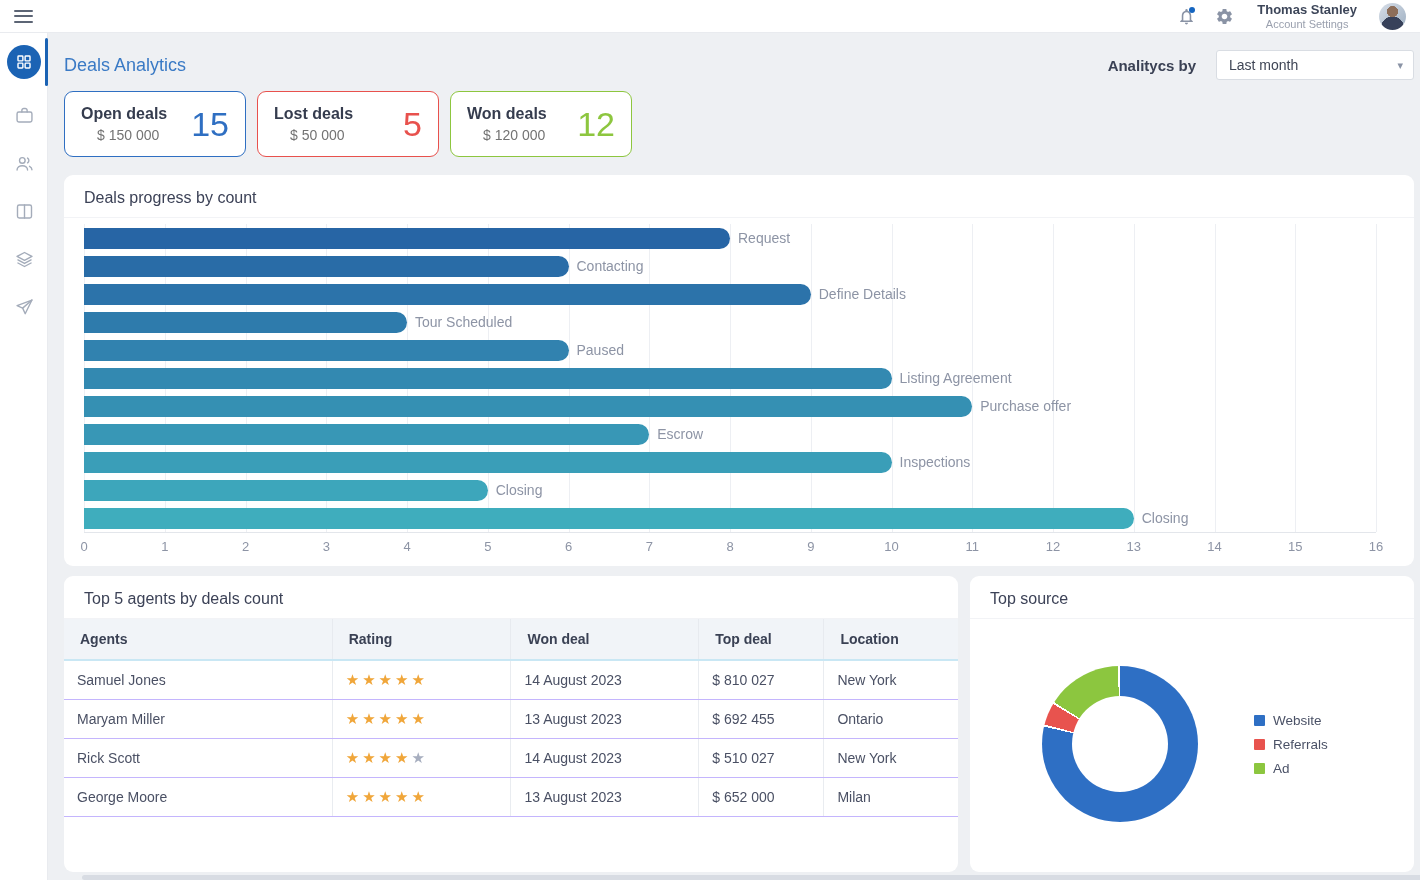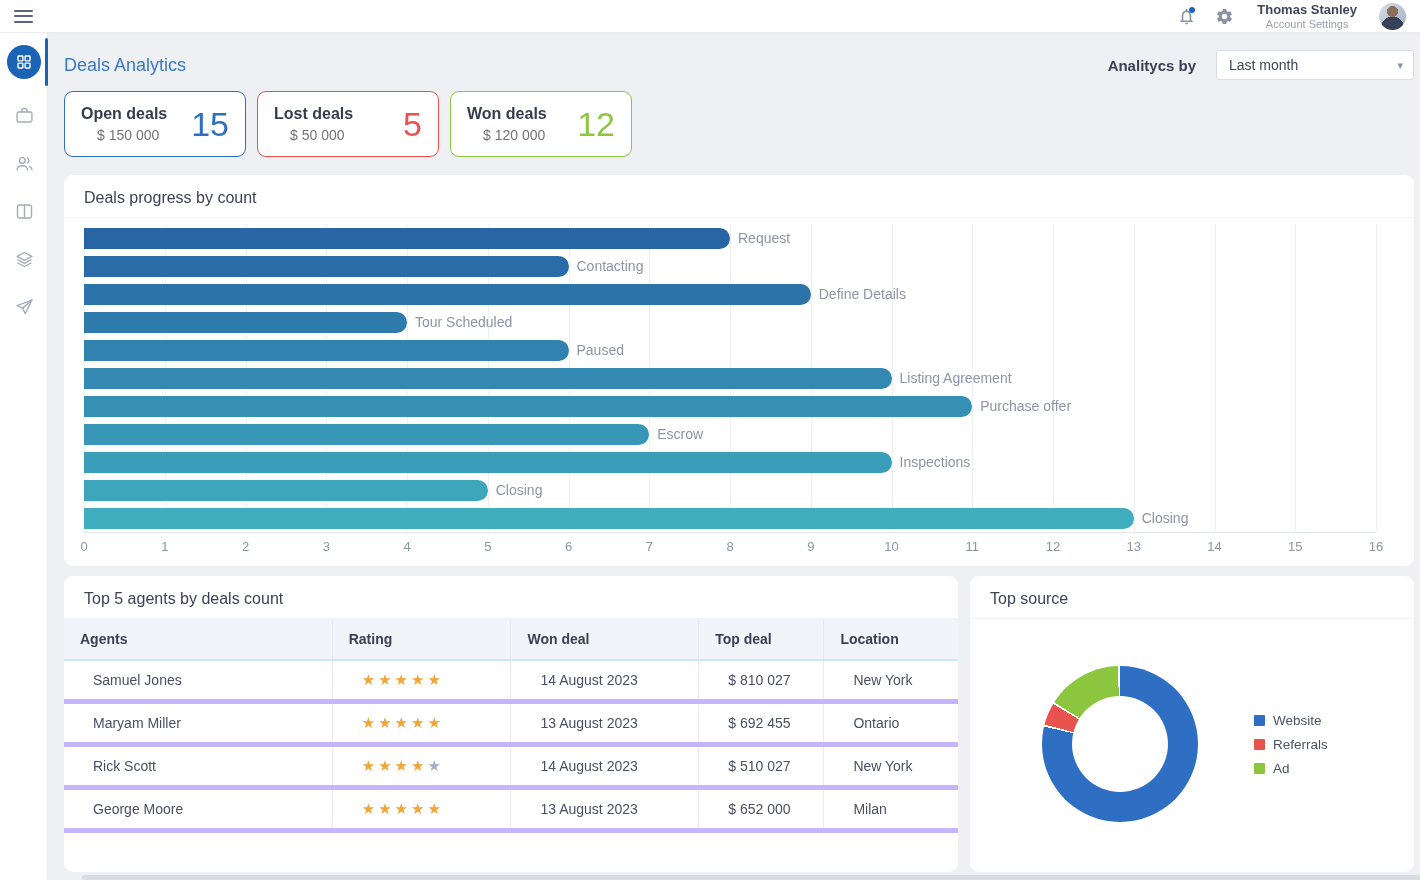--- a/index.html
+++ b/index.html
@@ -76,21 +76,21 @@
 
   
   .bottom-row{display:flex;gap:12px;margin-top:10px;border-radius:26px;}
   .table-card{width:894px;height:296px;flex-shrink:0;}
   .source-card{flex:1;height:296px;}
 
   table{border-collapse:collapse;width:100%;table-layout:fixed;}
   th{background:#f1f4f8;text-align:left;font-size:14px;font-weight:700;color:#3a4154;
      padding:12px 16px;border-bottom:2px solid #c9e7f4;border-right:1px solid #e7eaef;}
   th:last-child{border-right:none;}
-  td{font-size:14px;color:#4a5064;padding:10px 29px;border-bottom:5px solid #c4b5fd;
+  td{font-size:14px;color:#4a5064;padding:10px 13px;border-bottom:1px solid #c4b5fd;
      border-right:1px solid #e9ecf0;white-space:nowrap;overflow:hidden;}
   td:last-child{border-right:none;}
   tbody tr{cursor:pointer;}
   .star{font-size:15px;letter-spacing:3px;}
   .star.filled{color:#f0a63a;}
   .star.empty{color:#a7aebf;}
 
   
   .source-body{height:calc(100% - 46px);display:flex;align-items:center;}
   .donut{position:relative;width:156px;height:156px;border-radius:50%;margin-left:72px;flex-shrink:0;}

